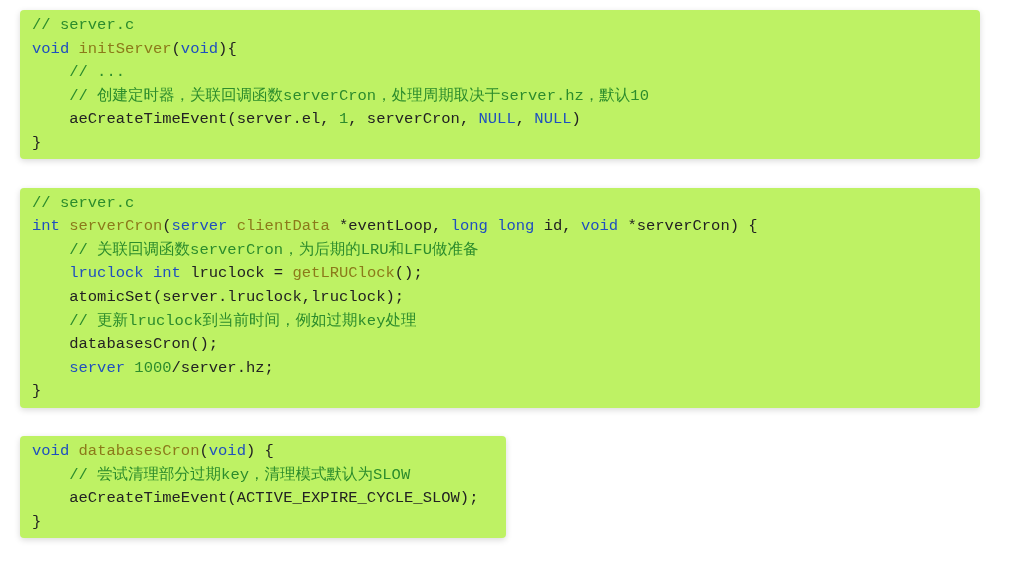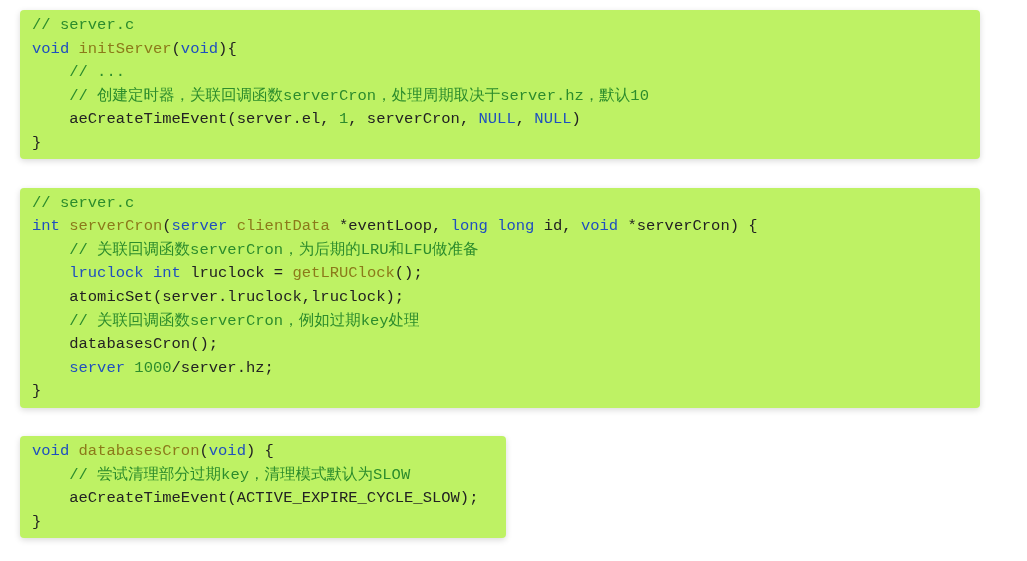--- a/index.html
+++ b/index.html
@@ -45,21 +45,21 @@
 <span class="tok-comment">    // 创建定时器，关联回调函数serverCron，处理周期取决于server.hz，默认10</span>
 <span>    aeCreateTimeEvent(server.el, </span><span class="tok-number">1</span><span>, serverCron, </span><span class="tok-null">NULL</span><span>, </span><span class="tok-null">NULL</span><span>)</span>
 <span>}</span></div>
 
 
 <div class="code-block"><span class="tok-comment">// server.c</span>
 <span class="tok-keyword">int</span> <span class="tok-funcname">serverCron</span><span>(</span><span class="tok-keyword">server</span> <span class="tok-funcname">clientData</span><span> *eventLoop, </span><span class="tok-keyword">long</span> <span class="tok-keyword">long</span><span> id, </span><span class="tok-keyword">void</span><span> *serverCron) {</span>
 <span class="tok-comment">    // 关联回调函数serverCron，为后期的LRU和LFU做准备</span>
     <span class="tok-keyword">lruclock</span> <span class="tok-keyword">int</span><span> lruclock = </span><span class="tok-funcname">getLRUClock</span><span>();</span>
 <span>    atomicSet(server.lruclock,lruclock);</span>
-<span class="tok-comment">    // 关联回调函数serverCron，例如过期key处理</span>
+<span class="tok-comment">    // 更新lruclock到当前时间，例如过期key处理</span>
 <span>    databasesCron();</span>
     <span class="tok-keyword">server</span> <span class="tok-number">1000</span><span>/server.hz;</span>
 <span>}</span></div>
 
 
 <div><div class="code-block narrow"><span class="tok-keyword">void</span> <span class="tok-funcname">databasesCron</span><span>(</span><span class="tok-keyword">void</span><span>) {</span>
 <span class="tok-comment">    // 尝试清理部分过期key，清理模式默认为SLOW</span>
 <span>    aeCreateTimeEvent(ACTIVE_EXPIRE_CYCLE_SLOW);</span>
 <span>}</span></div></div>
 

